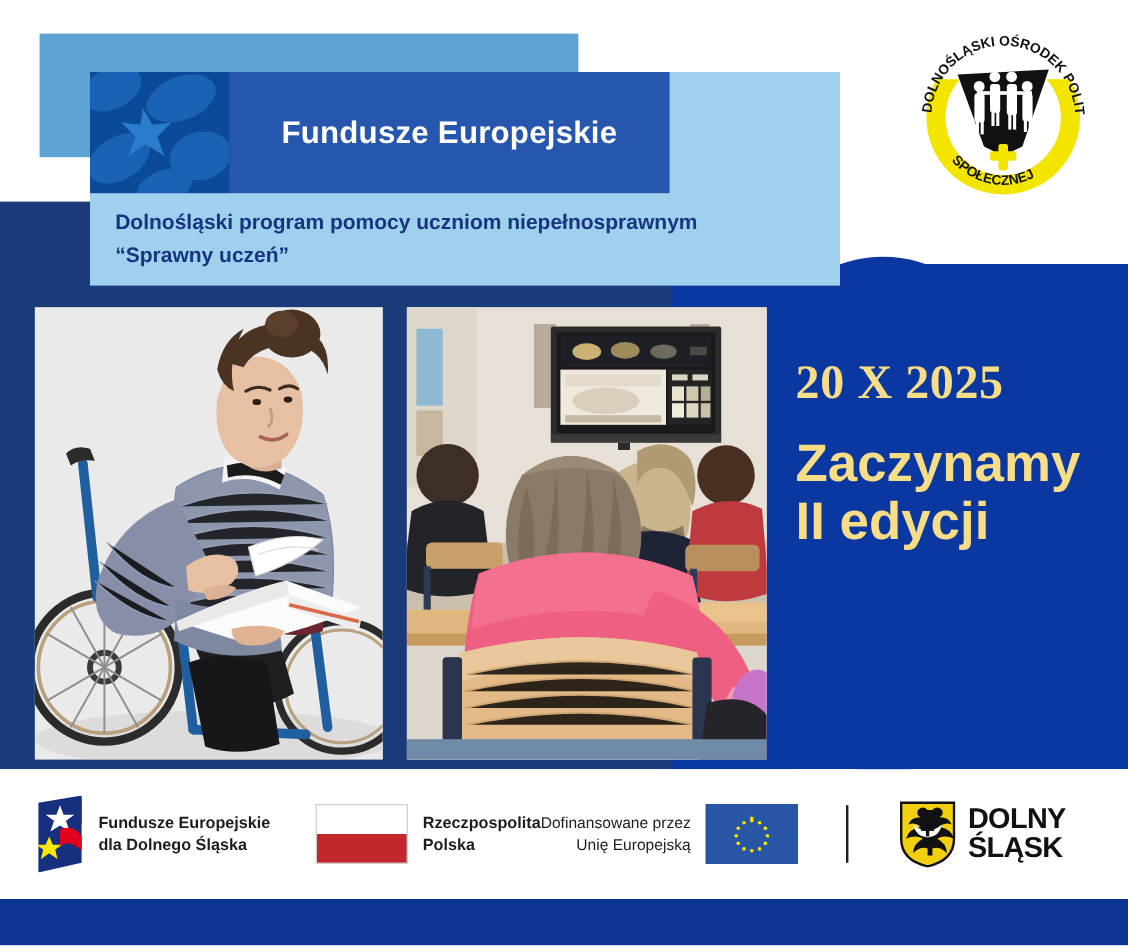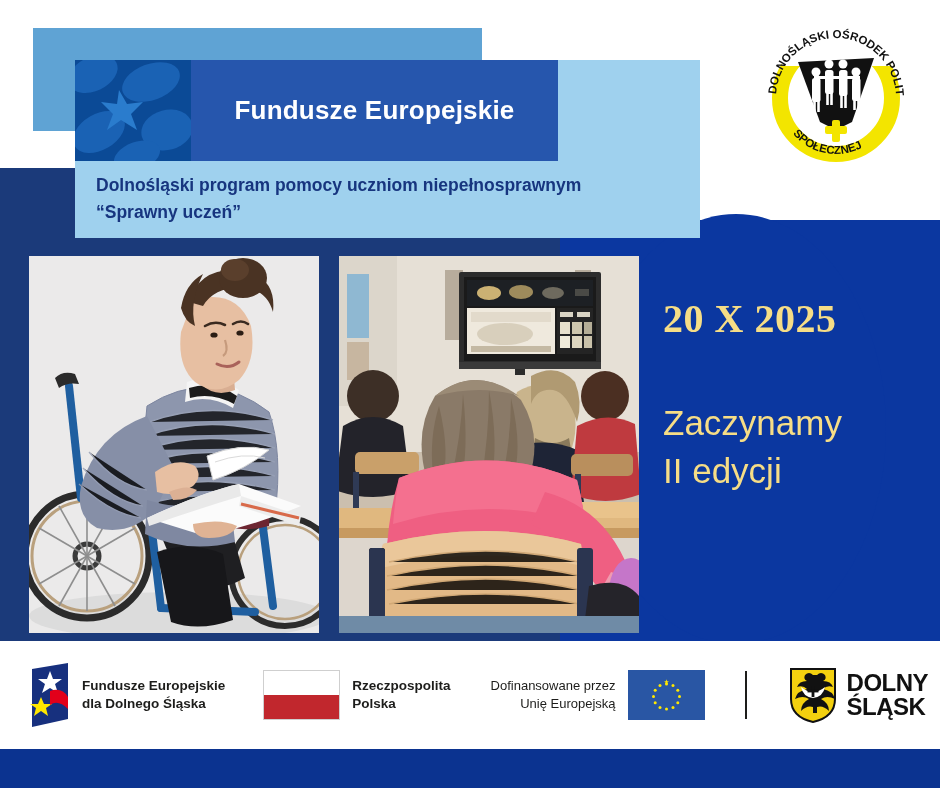--- a/index.html
+++ b/index.html
@@ -128,24 +128,24 @@
   .hero-date {
     color: #f6dd86;
     font-size: 40px;
     font-weight: bold;
     line-height: 48px;
     letter-spacing: 0.5px;
     white-space: nowrap;
     font-family: Liberation Serif, serif;
   }
   .hero-sub {
-    margin-top: 56px;
+    margin-top: 20px;
     color: #f6dd86;
-    font-size: 35px;
-    font-weight: normal;
+    font-size: 44px;
+    font-weight: bold;
     line-height: 48px;
   }
   .hero-sub span { display: block; }
 
   
   .footer {
     position: absolute;
     left: 0; top: 641px;
     width: 940px; height: 108px;
     background: #ffffff;
@@ -491,21 +491,21 @@
         <path d="M22 28 q12 -4 18 6 l0 12 q-10 -10 -18 -4 z" fill="#e2001a"></path>
       </svg>
       <div class="f-text"><span>Fundusze Europejskie</span><br><span>dla Dolnego Śląska</span></div>
     </div>
 
     <div class="f-item" style="margin-left:38px;">
       <div class="pl-flag"></div>
       <div class="f-text"><span>Rzeczpospolita</span><br><span>Polska</span></div>
     </div>
 
-    <div class="f-item" style="margin-left:40px;">
+    <div class="f-item" style="">
       <div class="f-text small"><span>Dofinansowane przez</span><br><span>Unię Europejską</span></div>
       <div class="eu-flag">
         <svg width="77" height="50" viewBox="0 0 77 50">
           <rect width="77" height="50" fill="#2956a4"></rect>
           <g fill="#ffe800">
             <polygon points="38.5,11 39.5,14 42.6,14 40.1,15.9 41.1,18.9 38.5,17 35.9,18.9 36.9,15.9 34.4,14 37.5,14" transform="scale(0.62) translate(23.6,4)"></polygon>
           </g>
           <g fill="#ffe800" id="stars">
             <circle cx="38.5" cy="14" r="1.5"></circle>
             <circle cx="45" cy="15.6" r="1.5"></circle>

